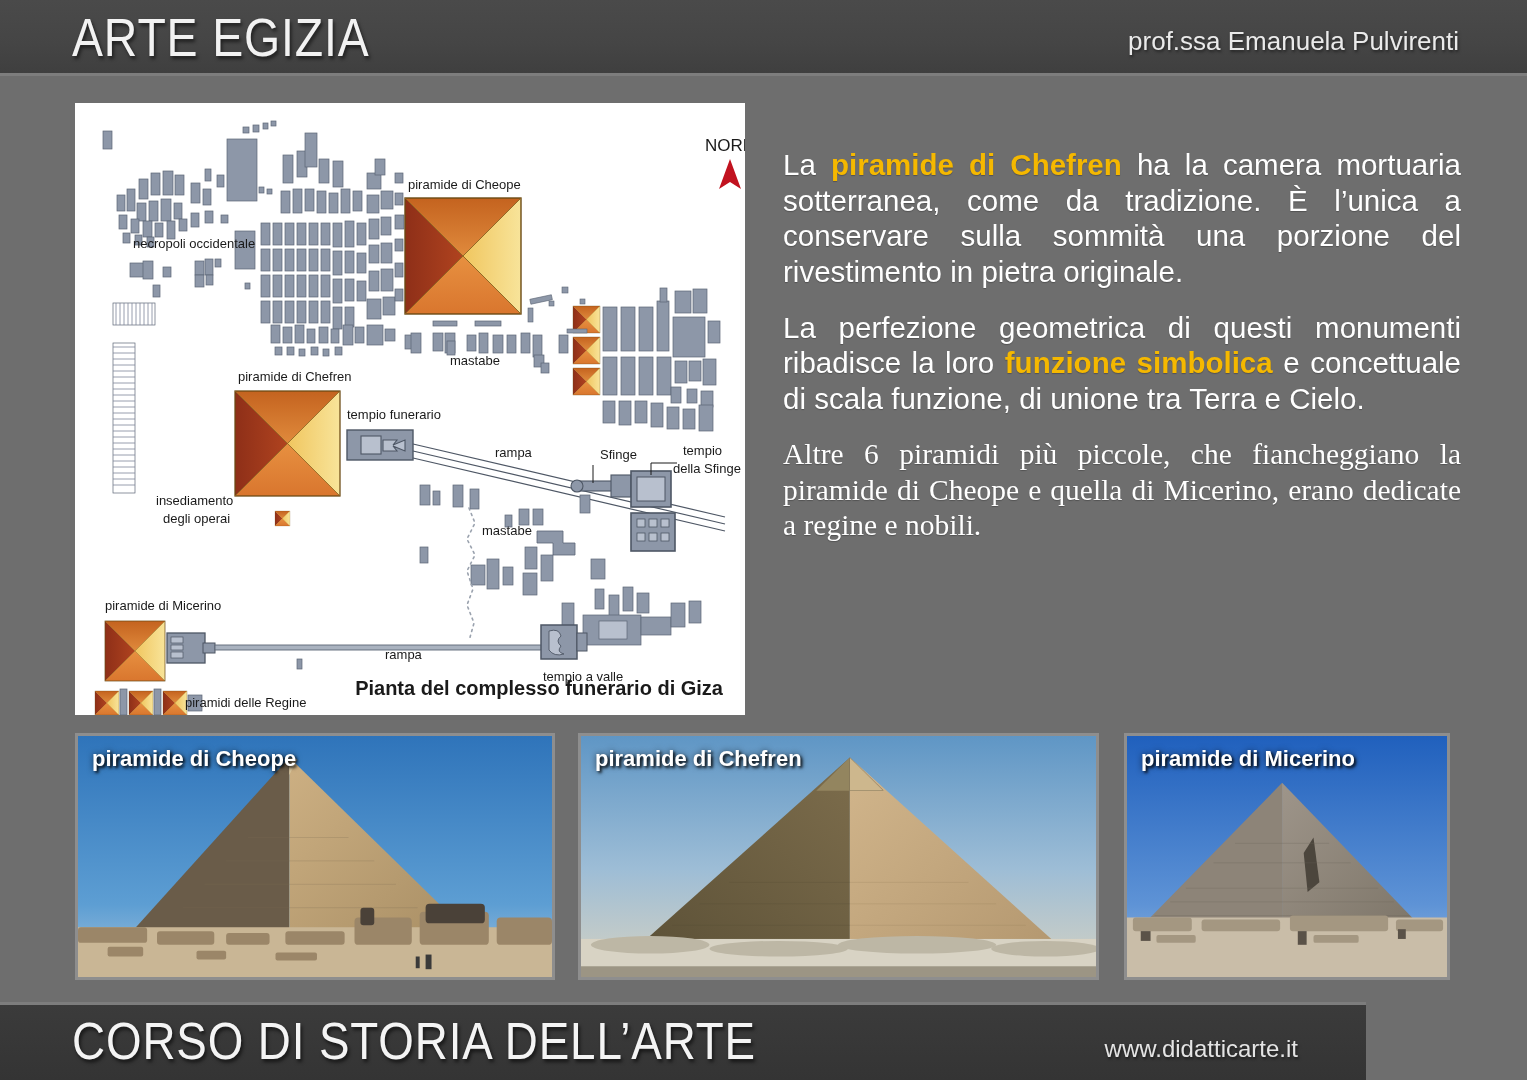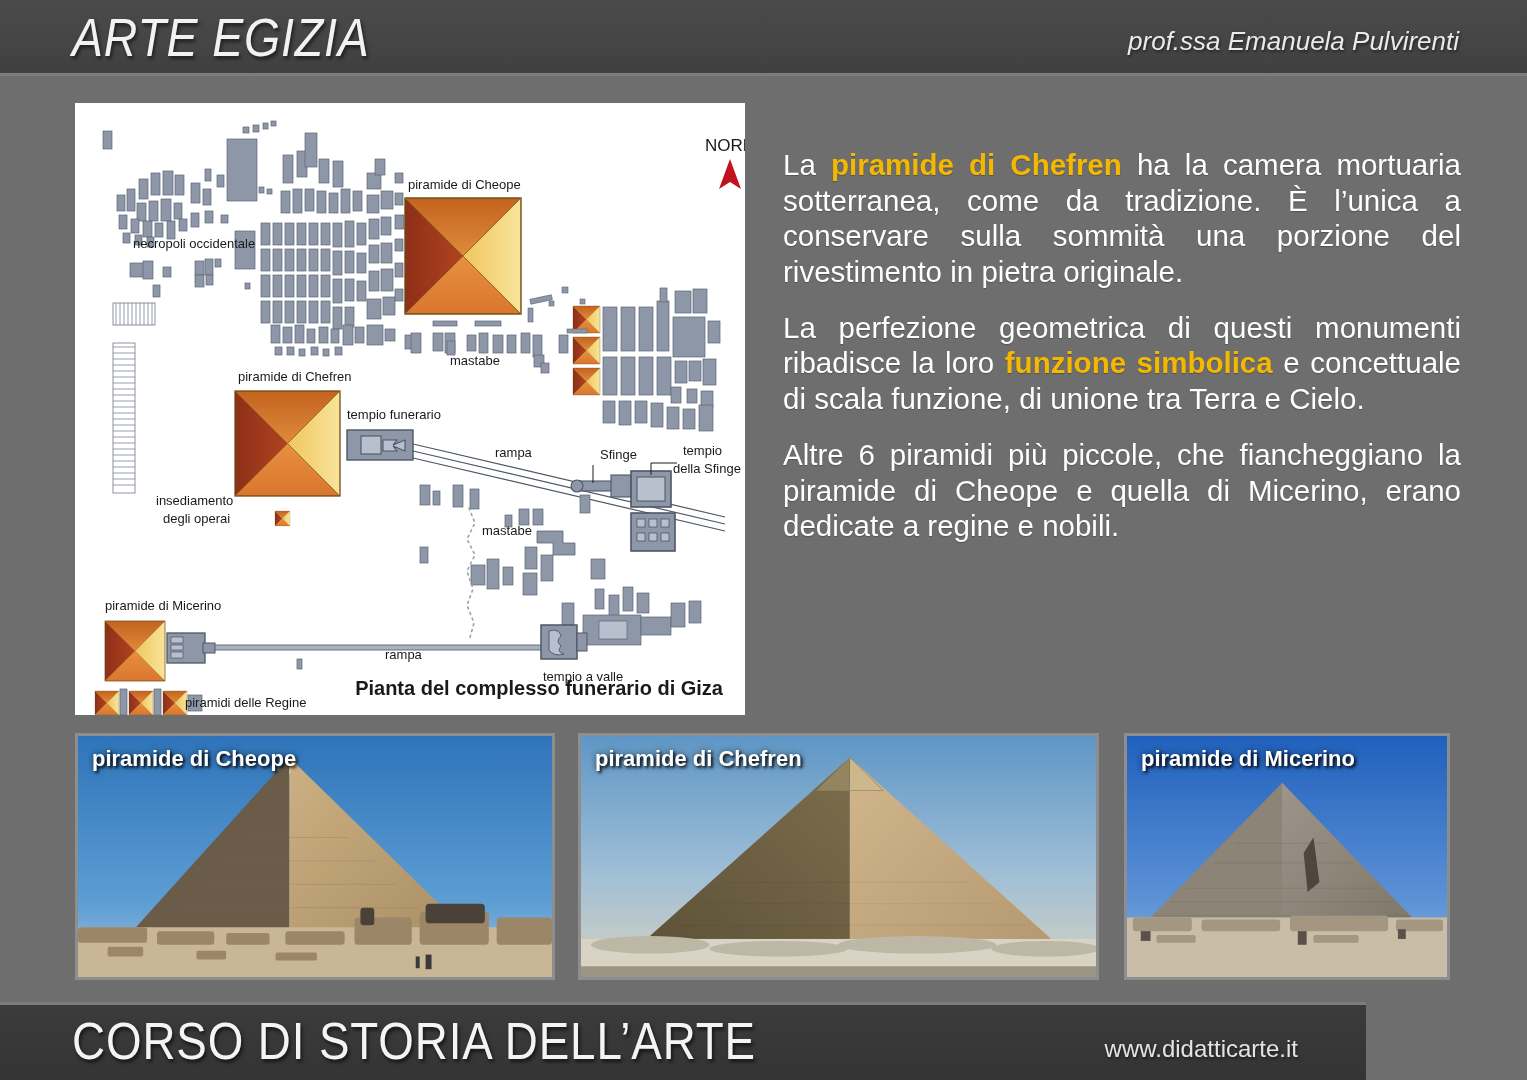--- a/index.html
+++ b/index.html
@@ -9,21 +9,20 @@
     font-family:"Liberation Sans", sans-serif;
     overflow:hidden;
     position:relative;
   }
 
   
   #header{
     position:absolute; left:0; top:0; width:1527px; height:76px;
     background:linear-gradient(to bottom,#4a4a4a 0%, #454545 60%, #3f3f3f 100%);
     border-bottom:3px solid #7d7d7d;
-    font-style:italic;
   }
   #header-title{
     position:absolute; left:72px; top:6px;
     font-size:54px; color:#f2f2f2; letter-spacing:1px;
     font-family:"Liberation Sans Narrow","Liberation Sans", sans-serif;
     transform:scaleX(.86); transform-origin:left top;
     text-shadow:2px 3px 4px rgba(0,0,0,.55);
     white-space:nowrap;
   }
   #header-author{
@@ -57,21 +56,21 @@
 
   
   #text-col{
     position:absolute; left:783px; top:123px; width:678px;margin-top:24px;
   }
   .para{
     color:#ffffff; font-size:29.5px; line-height:1.21;
     text-align:justify; margin-bottom:20px;
     text-shadow:0 1px 1px rgba(0,0,0,.25);
   }
-  .para:last-child{ margin-bottom:0; }
+  .para:last-child{ margin-bottom:0;font-family:Liberation Serif, serif; }
   .hl{ color:#f5b800; font-weight:bold; }
 
   
   #map-panel{
     position:absolute; left:75px; top:103px; width:670px; height:612px;
     background:#ffffff; overflow:hidden;
   }
   #map-svg{ display:block; width:670px; height:612px; }
   .mlabel{ font-family:"Liberation Sans", sans-serif; fill:#1a1a1a; }
 

